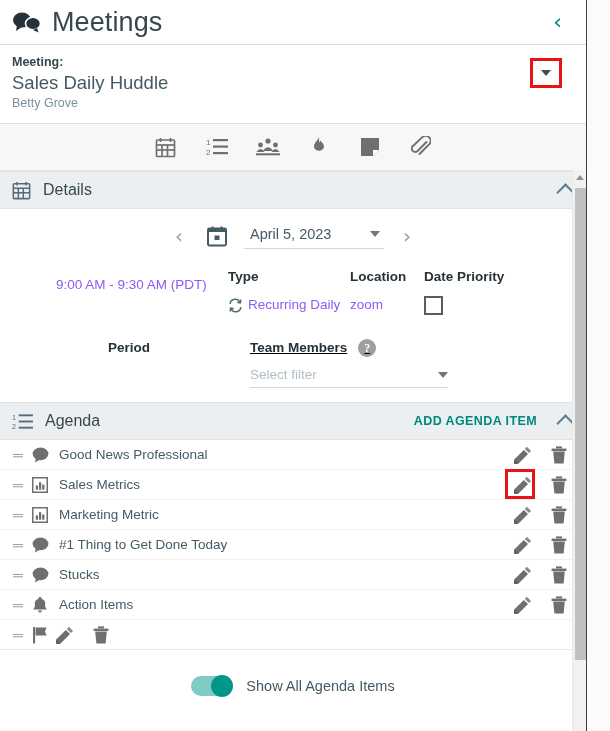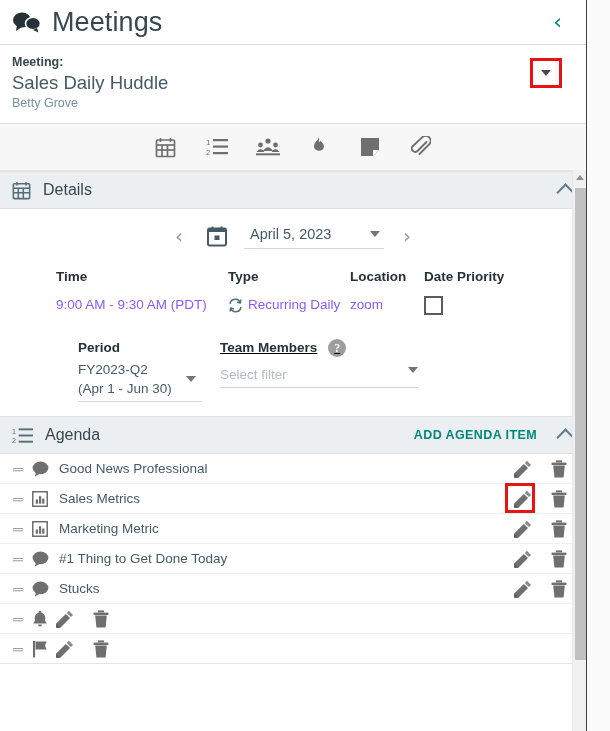--- a/index.html
+++ b/index.html
@@ -199,21 +199,21 @@
   .checkbox {
     width: 19px; height: 19px;
     border: 2px solid #5c5c5c;
     background: #fff;
     margin-top: 9px;
     cursor: pointer;
   }
 
   .field-grid2 {
     display: flex;
-    padding: 22px 0 0 78px;
+    padding: 22px 0 0 108px;
   }
   .col-period { width: 142px; }
   .col-team { width: 200px; }
   .period-select {
     border-bottom: 1px solid #cfd8dc;
     display: flex; align-items: center;
     width: 124px; margin-top: 2px;
     padding-bottom: 3px;
     cursor: pointer;
   }
@@ -222,21 +222,21 @@
   .help-badge {
     width: 18px; height: 18px; border-radius: 50%;
     background: #9e9e9e; color: #fff;
     font-size: 12px; font-weight: bold;
     display: inline-flex; align-items: center; justify-content: center;
     margin-left: 11px; cursor: pointer;
     font-family: "Liberation Serif", serif;
   }
   .team-select {
     border-bottom: 1px solid #cfd8dc;
-    display: flex; 
+    display: flex; align-items: center;
     width: 198px; margin-top: 9px;
     padding-bottom: 5px;
     cursor: pointer;
   }
   .team-select .ph { font-size: 13.5px; color: #b0bec5; flex: 1; }
 
   
   .agenda-body { background: #fff; }
   .agenda-row {
     height: 30px;
@@ -433,21 +433,20 @@
         </span>
         <span class="date-select">
           <span class="dval">April 5, 2023</span>
           <span class="sel-caret"></span>
         </span>
         <span class="nav-arrow">›</span>
       </div>
 
       <div class="field-grid">
         <div class="col-time">
-          <div class="fld-label">Time</div>
           <div class="fld-value">9:00 AM - 9:30 AM (PDT)</div>
         </div>
         <div class="col-type">
           <div class="fld-label">Type</div>
           <div class="fld-value">
             <span class="recur-ico">
               <svg width="15" height="15" viewBox="0 0 16 16" fill="none" stroke="#546e7a" stroke-width="1.7">
                 <path d="M2.2 6.2 A5.6 5.6 0 0 1 13 5"></path>
                 <path d="M13.8 9.8 A5.6 5.6 0 0 1 3 11"></path>
                 <path d="M13.6 1.6 L13.2 5.2 L9.8 4.6" stroke-linejoin="round"></path>
@@ -463,27 +462,20 @@
         </div>
         <div class="col-over">
           <div class="fld-label">Date Priority</div>
           <div class="checkbox"></div>
         </div>
       </div>
 
       <div class="field-grid2">
         <div class="col-period">
           <div class="fld-label">Period</div>
-          <div class="period-select">
-            <span>
-              <span class="pv">FY2023-Q2</span><br>
-              <span class="pv2">(Apr 1 - Jun 30)</span>
-            </span>
-            <span class="sel-caret"></span>
-          </div>
         </div>
         <div class="col-team">
           <div style="display:flex;align-items:center;text-decoration:underline;">
             <span class="fld-label">Team Members</span>
             <span class="help-badge">?</span>
           </div>
           <div class="team-select">
             <span class="ph">Select filter</span>
             <span class="sel-caret"></span>
           </div>
@@ -644,20 +636,21 @@
           </span>
         </div>
         <div class="agenda-row">
           <span class="drag-handle">═</span>
           <span class="row-icon">
             <svg width="16" height="18" viewBox="0 0 16 18">
               <path d="M8 0.8 a1.5 1.5 0 0 1 1.5 1.5 v0.5 a5 5 0 0 1 3.7 4.8 v3.4 l1.6 2.6 H1.2 l1.6-2.6 V7.6 a5 5 0 0 1 3.7-4.8 V2.3 A1.5 1.5 0 0 1 8 0.8 Z" fill="#6f6f6f"></path>
               <path d="M6 14.6 a2 2 0 0 0 4 0 Z" fill="#6f6f6f"></path>
             </svg>
           </span>
+          <span class="row-label">Action Items</span>
           <span class="row-actions">
             <span class="act-btn">
               <svg width="18" height="18" viewBox="0 0 19 19">
                 <path d="M13.6 0.9 L18 5.3 L15.8 7.5 L11.4 3.1 Z" fill="#8a8a8a"></path>
                 <path d="M10.4 4.1 L14.8 8.5 L4.6 18.7 L0.2 18.7 L0.2 14.3 Z" fill="#6f6f6f"></path>
                 <path d="M0.2 14.3 L4.6 18.7 L0.2 18.7 Z" fill="#5a5a5a"></path>
               </svg>
             </span>
             <span class="act-btn">
               <svg width="16" height="18" viewBox="0 0 16 18">
@@ -688,20 +681,26 @@
               <svg width="16" height="18" viewBox="0 0 16 18">
                 <rect x="5" y="0.4" width="6" height="2" fill="#6f6f6f"></rect>
                 <rect x="0.6" y="2.6" width="14.8" height="2.4" fill="#6f6f6f"></rect>
                 <path d="M2.2 5.4 H13.8 L12.6 17.6 H3.4 Z" fill="#6f6f6f"></path>
               </svg>
             </span>
           </span>
         </div>
       </div>
 
+    <div class="toggle-row">
+      <span class="toggle">
+        <span class="knob"></span>
+      </span>
+      <span class="toggle-label">Show All Agenda Items</span>
+    </div>
 
     <div class="scrollbar">
       <div class="sb-arrow">
         <span class="tri-up"></span>
       </div>
       <div class="sb-thumb"></div>
     </div>
   </div>
   <div class="outer-bg"></div>
 </div>

